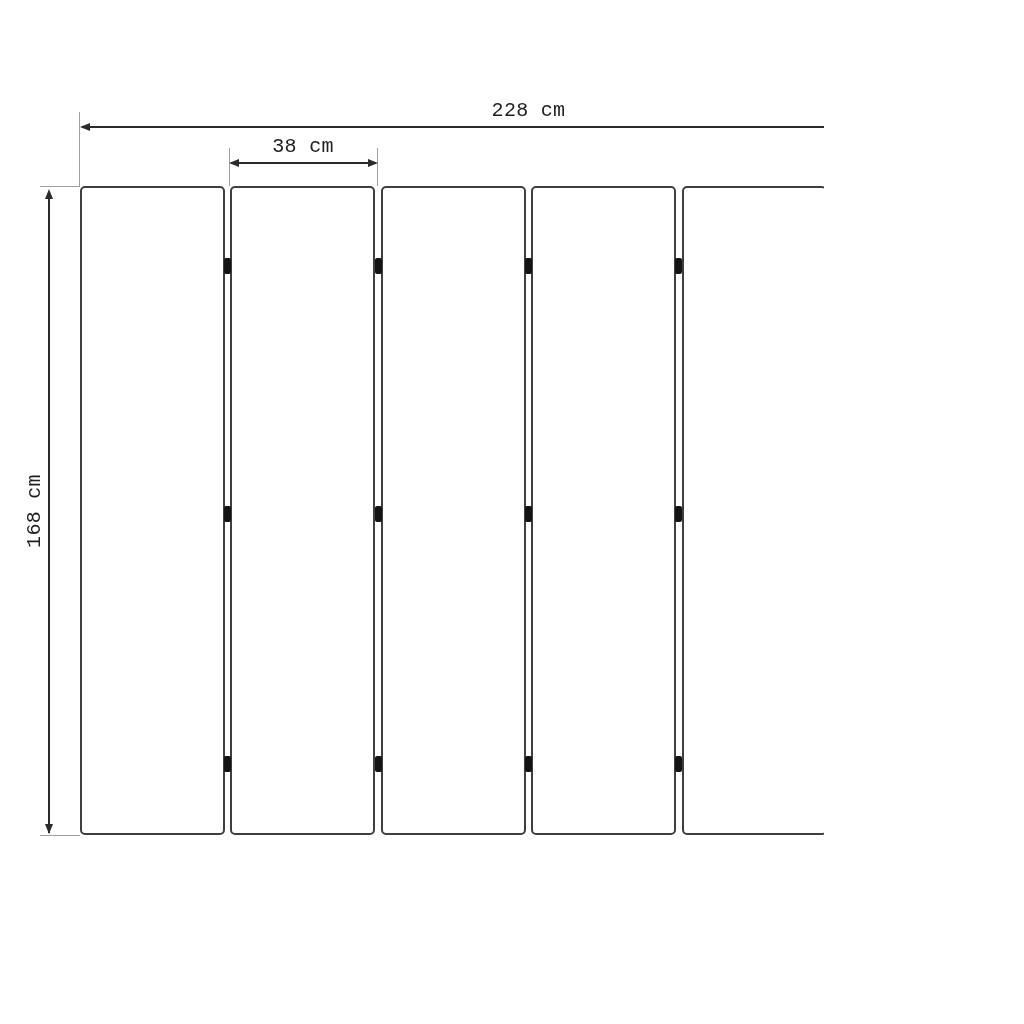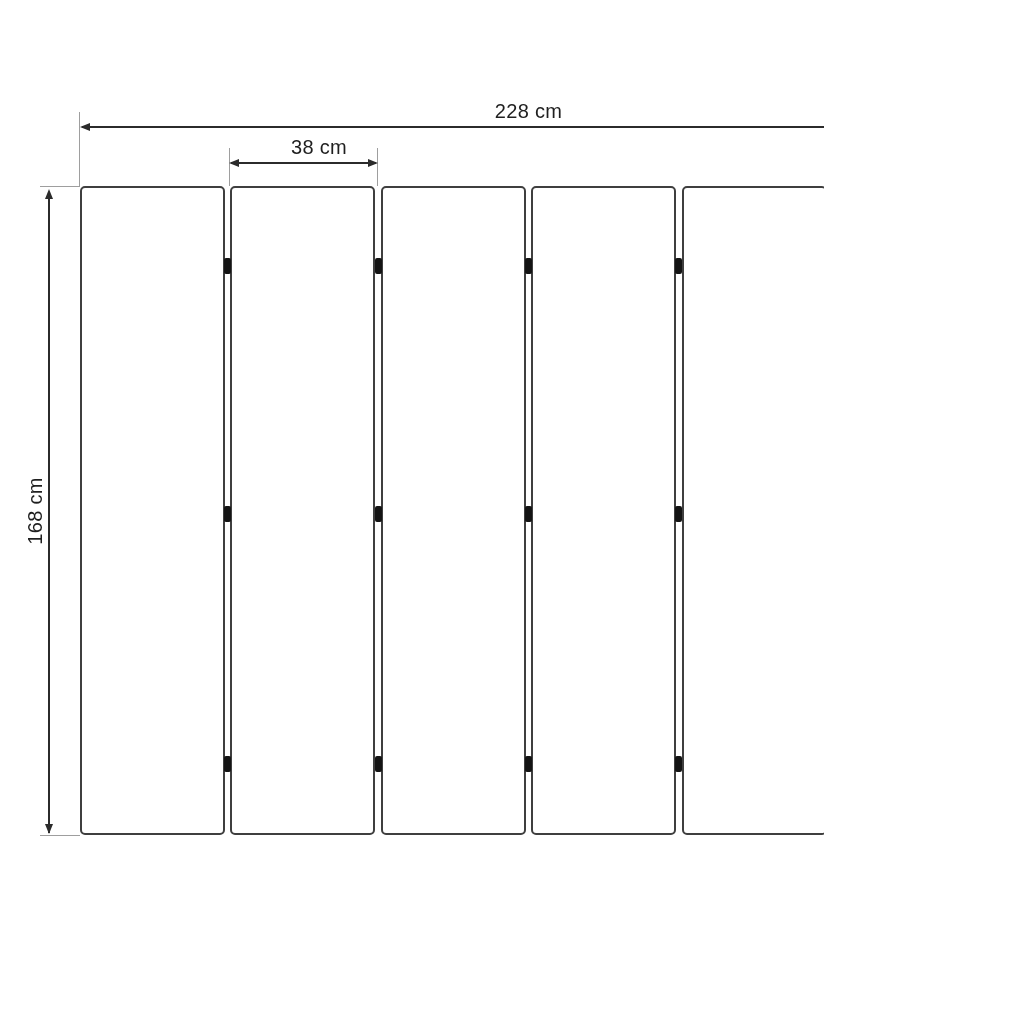--- a/index.html
+++ b/index.html
@@ -12,21 +12,21 @@
     --text: #1f1f1f;
   }
   * { margin: 0; padding: 0; box-sizing: border-box; }
   html, body { background: var(--background); }
   .canvas {
     position: relative;
     width: 824px;
     height: 1024px;
     background: var(--background);
     overflow: hidden;
-    font-family: Liberation Sans, sans-serif;
+    font-family: Liberation Mono, monospace;
     color: var(--text);
   }
   
   .panels-row {
     position: absolute;
     left: 80px; top: 186px;
     width: 897px; height: 649px;
     display: flex;
     justify-content: space-between;
   }
@@ -124,21 +124,21 @@
     <div class="arrow right" style="left:967px; top:123px;"></div>
     <div class="dim-label" style="left:80px; top:100px; width:897px;">228 cm</div>
   </div>
 
   <div>
     <div class="ext v" style="left:229px; top:148px; height:38px;"></div>
     <div class="ext v" style="left:377px; top:148px; height:38px;"></div>
     <div class="dim-line h" style="left:231px; top:162px; width:145px;"></div>
     <div class="arrow left" style="left:229px; top:159px;"></div>
     <div class="arrow right" style="left:368px; top:159px;"></div>
-    <div class="dim-label" style="left:245px; top:136px; width:148px;">38 cm</div>
+    <div class="dim-label" style="left:229px; top:136px; width:148px;">38 cm</div>
   </div>
 
   <div>
     <div class="ext h" style="left:40px; top:186px; width:40px;"></div>
     <div class="ext h" style="left:40px; top:835px; width:40px;"></div>
     <div class="dim-line v" style="left:48px; top:192px; height:641px;"></div>
     <div class="arrow up" style="left:45px; top:189px;"></div>
     <div class="arrow down" style="left:45px; top:824px;"></div>
     <div class="rot-anchor" style="left:35px; top:511px;">
       <div class="dim-label">168 cm</div>

